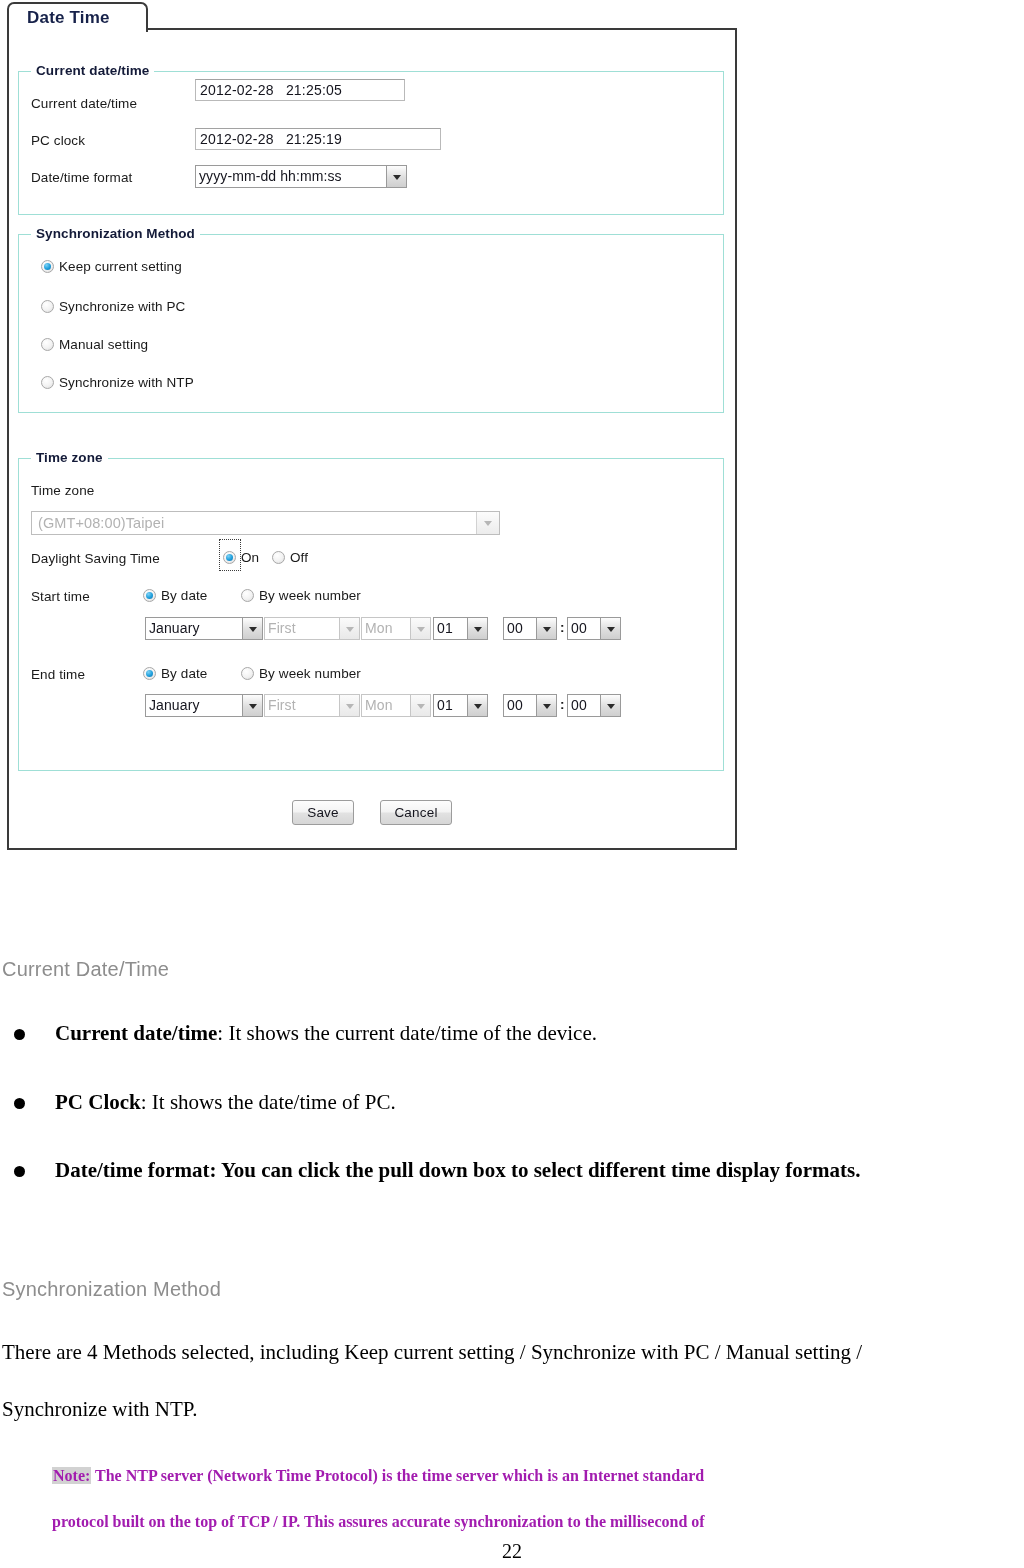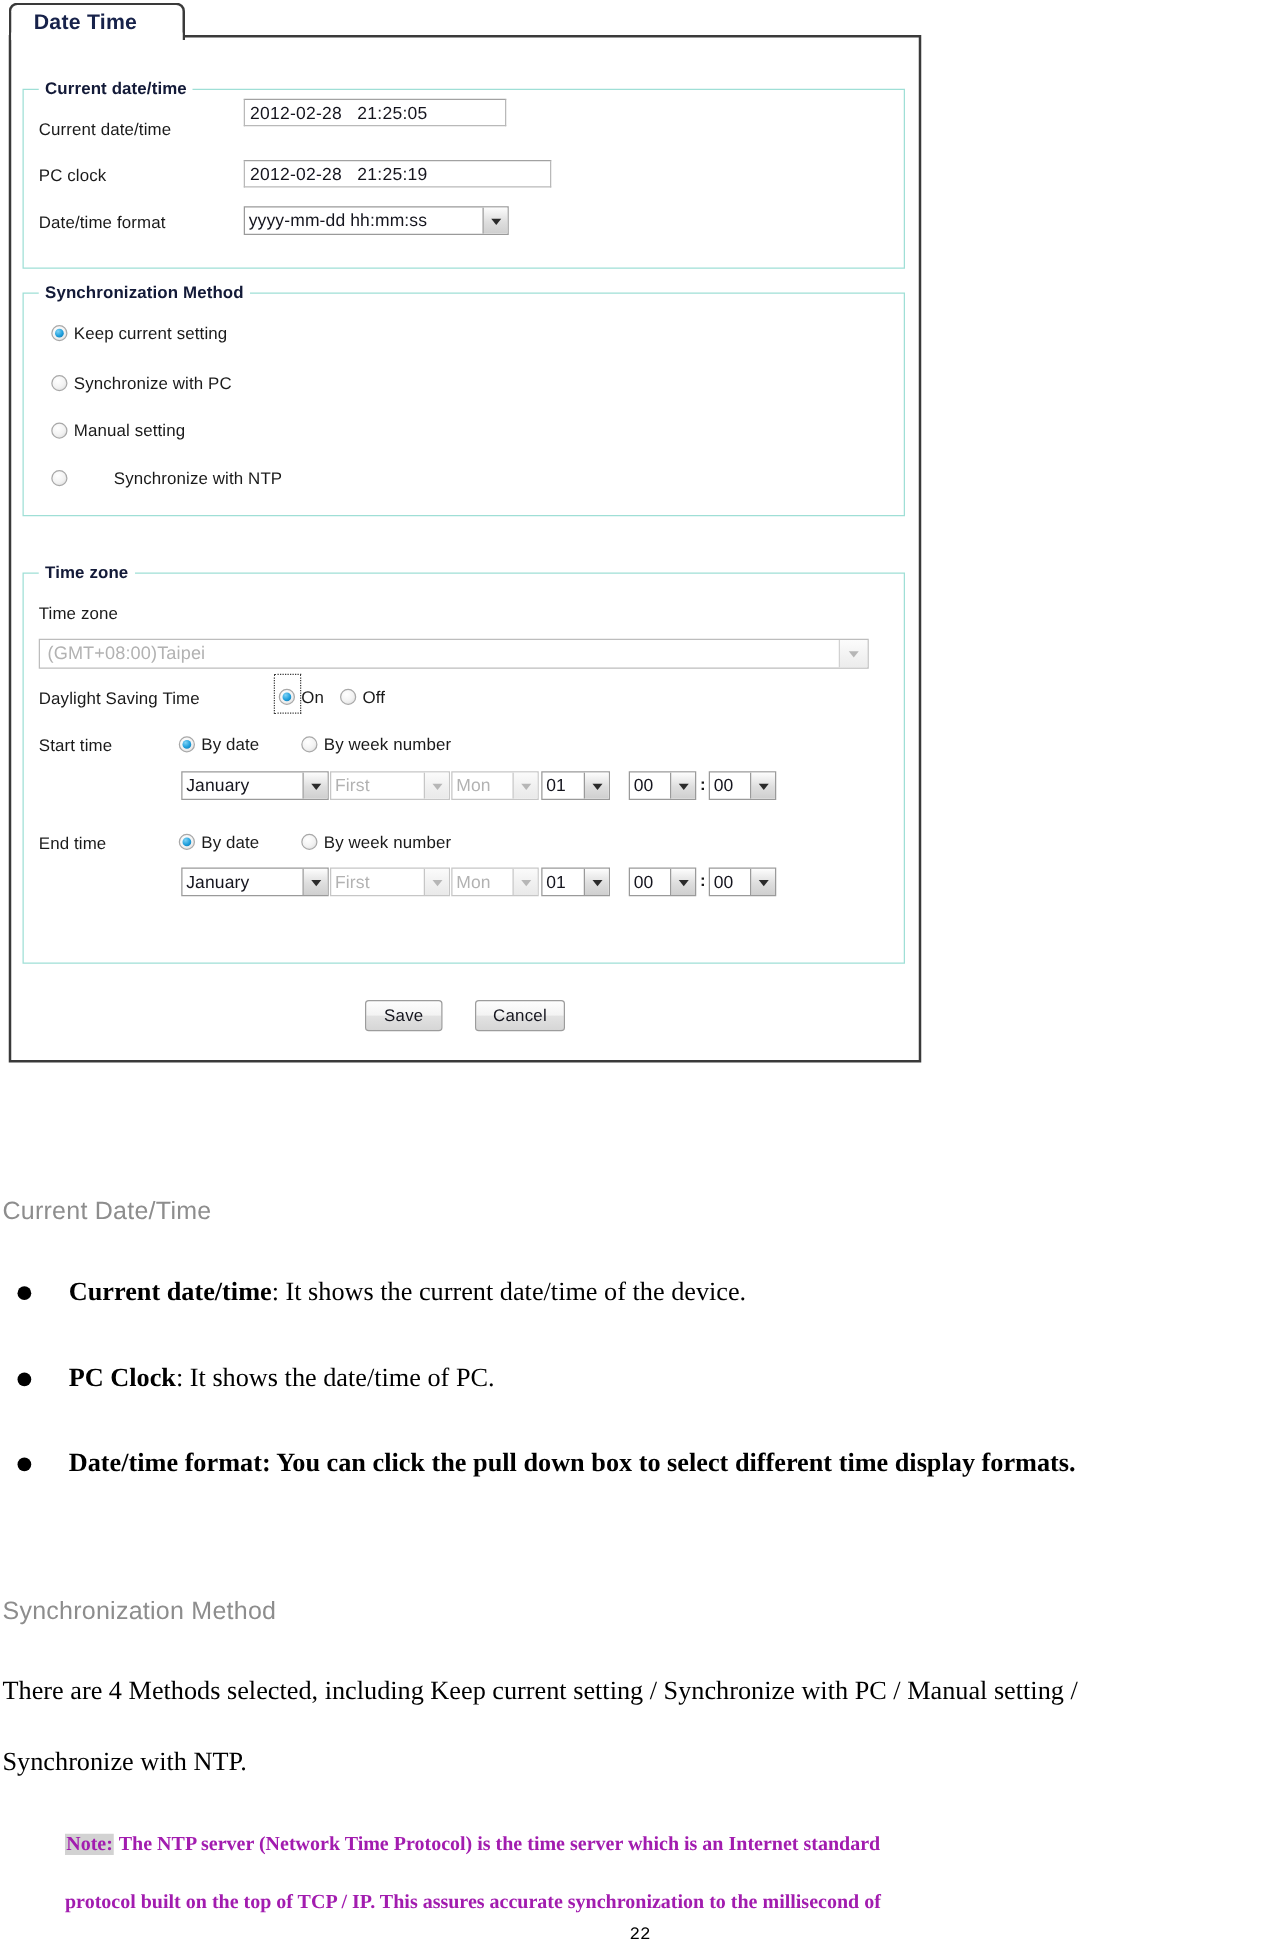--- a/index.html
+++ b/index.html
@@ -266,22 +266,22 @@
     font-size: 16px;
     font-weight: bold;
     color: #a21caf;
     white-space: nowrap;
   }
   .note-tag { background: #d2d2d2; padding: 0 1px; }
   .page-no {
     position: absolute;
     width: 1024px;
     text-align: center;
-    font-family: Liberation Mono, monospace;
-    font-size: 14px;
+    font-family: Liberation Serif, serif;
+    font-size: 20px;
     color: #000000;
   }
 </style>
 </head>
 <body>
 
 <div class="tab">
   <span class="tab-label">Date Time</span>
 </div>
 <div class="tab-mask"></div>
@@ -312,32 +312,32 @@
       <span class="radio-label">Keep current setting</span>
     </div>
     <div class="radio-item" style="left:22px; top:64px;justify-content:center;">
       <span class="radio"></span>
       <span class="radio-label">Synchronize with PC</span>
     </div>
     <div class="radio-item" style="left:22px; top:102px;">
       <span class="radio"></span>
       <span class="radio-label">Manual setting</span>
     </div>
-    <div class="radio-item" style="left:22px; top:140px;gap:32px;">
+    <div class="radio-item" style="left:22px; top:140px;">
       <span class="radio"></span>
       <span class="radio-label">Synchronize with NTP</span>
     </div>
   </div>
 
   <div class="fs fs-tz">
     <span class="fs-legend">Time zone</span>
 
     <span class="row-label" style="left:12px; top:24px;">Time zone</span>
 
-    <div class="sel flat disabled" style="left:12px; top:52px; width:664px;">
+    <div class="sel flat disabled" style="left:12px; top:52px; width:469px;">
       <span class="sel-txt">(GMT+08:00)Taipei</span>
       <span class="sel-btn"></span>
     </div>
 
     <span class="row-label" style="left:12px; top:92px;">Daylight Saving Time</span>
     <div class="focus-ring" style="left:200px; top:80px; width:22px; height:32px;"></div>
     <div class="radio-item" style="left:204px; top:91px;">
       <span class="radio on"></span>
       <span class="radio-label">On</span>
     </div>

